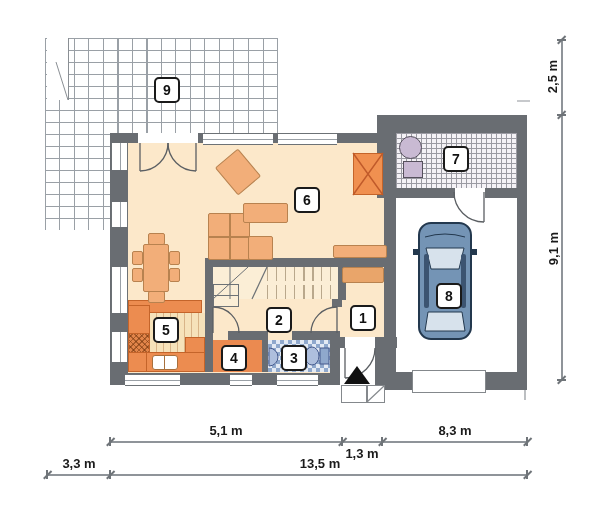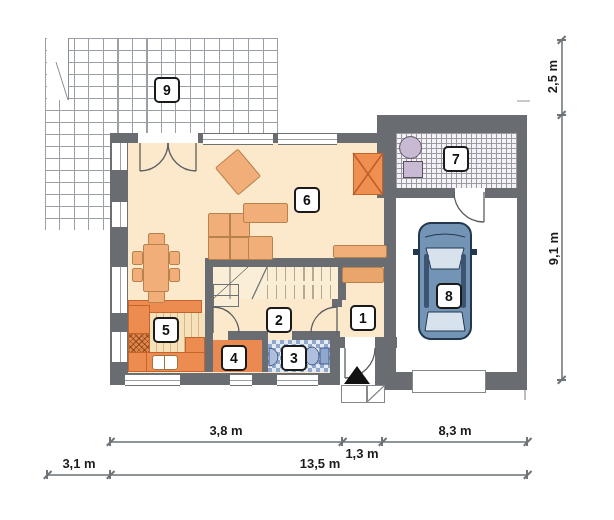--- a/index.html
+++ b/index.html
@@ -203,32 +203,32 @@
 
   <div class="dimline" style="left:110px;top:441px;width:417px;height:1.5px;"></div>
   <i class="tv" style="left:109px;top:437px;"></i>
     <i class="ts" style="left:105px;top:441px;"></i>
   <i class="tv" style="left:341px;top:437px;"></i>
     <i class="ts" style="left:337px;top:441px;"></i>
   <i class="tv" style="left:381px;top:437px;"></i>
     <i class="ts" style="left:377px;top:441px;"></i>
   <i class="tv" style="left:526px;top:437px;"></i>
     <i class="ts" style="left:522px;top:441px;"></i>
-  <div class="dimtext" style="left:196px;top:423px;width:60px;">3,8 m</div>
+  <div class="dimtext" style="left:196px;top:423px;width:60px;">5,1 m</div>
   <div class="dimtext" style="left:332px;top:446px;width:60px;">1,3 m</div>
   <div class="dimtext" style="left:425px;top:423px;width:60px;">8,3 m</div>
 
   <div class="dimline" style="left:47px;top:474px;width:480px;height:1.5px;"></div>
   <i class="tv" style="left:46px;top:470px;"></i>
     <i class="ts" style="left:42px;top:474px;"></i>
   <i class="tv" style="left:109px;top:470px;"></i>
     <i class="ts" style="left:105px;top:474px;"></i>
   <i class="tv" style="left:526px;top:470px;"></i>
     <i class="ts" style="left:522px;top:474px;"></i>
-  <div class="dimtext" style="left:49px;top:456px;width:60px;">3,1 m</div>
+  <div class="dimtext" style="left:49px;top:456px;width:60px;">3,3 m</div>
   <div class="dimtext" style="left:285px;top:456px;width:70px;">13,5 m</div>
 
   <div class="dimline" style="left:561px;top:40px;width:1.5px;height:340px;"></div>
   <i class="th" style="left:557px;top:39px;"></i>
     <i class="ts" style="left:556px;top:39px;"></i>
   <i class="th" style="left:557px;top:114px;"></i>
     <i class="ts" style="left:556px;top:114px;"></i>
   <i class="th" style="left:557px;top:379px;"></i>
     <i class="ts" style="left:556px;top:379px;"></i>
   <div class="dimtext" style="left:521px;top:69px;width:62px;transform:rotate(-90deg);">2,5 m</div>

